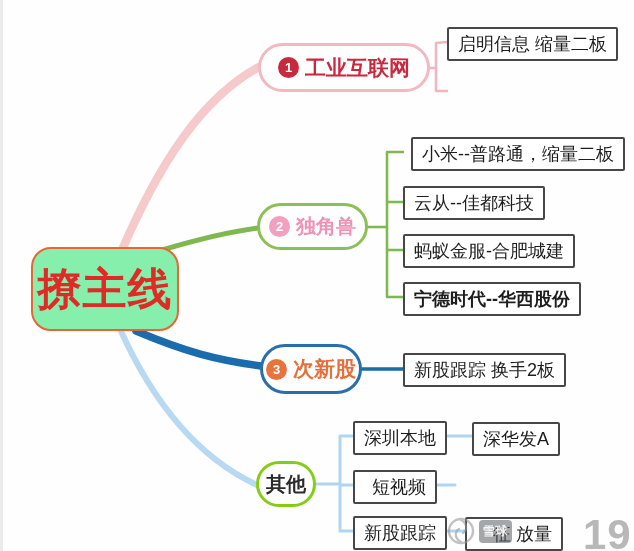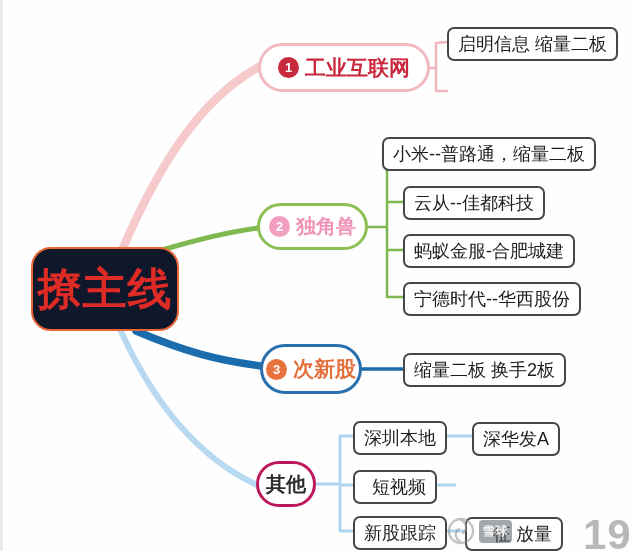--- a/index.html
+++ b/index.html
@@ -8,21 +8,21 @@
     background:#fefefe;
     font-family:"Liberation Sans","DejaVu Sans",sans-serif;
   }
   .edge-strip{position:absolute;left:0;top:0;width:3px;height:551px;background:#ebebeb;}
   svg.links{position:absolute;left:0;top:0;z-index:0;}
   .node,.pill,.box{position:absolute;z-index:1;box-sizing:border-box;}
 
   
   .central{
     left:31px;top:247px;width:148px;height:84px;
-    background:#0f172a;border:2px solid #e86535;border-radius:20px;
+    background:#86efac;border:2px solid #e86535;border-radius:20px;
     display:flex;align-items:center;justify-content:center;
     color:#df2b26;font-size:44px;font-weight:bold;letter-spacing:1px;
   }
 
   
   .pill{
     background:#ffffff;border-radius:26px;
     display:flex;align-items:center;justify-content:center;gap:6px;
     font-weight:bold;font-size:21px;white-space:nowrap;
   }
@@ -30,34 +30,34 @@
     width:21px;height:21px;border-radius:50%;flex:0 0 auto;
     display:flex;align-items:center;justify-content:center;
     color:#ffffff;font-size:13px;font-weight:bold;
   }
   .pill-b1{left:258px;top:43px;width:172px;height:49px;border:3px solid #f2b9c0;color:#c9283d;}
   .pill-b1 .badge{background:#c62a3c;}
   .pill-b2{left:257px;top:203px;width:111px;height:47px;border:3px solid #8cbf54;color:#ef92b6;font-size:20px;}
   .pill-b2 .badge{background:#f2a0bf;}
   .pill-b3{left:260px;top:344px;width:102px;height:50px;border:3px solid #2a6fad;color:#e4703c;}
   .pill-b3 .badge{background:#e8733c;}
-  .pill-b4{left:256px;top:461px;width:60px;height:46px;border:3px solid #be185d;color:#2b2b2b;font-size:20px;}
+  .pill-b4{left:256px;top:461px;width:60px;height:46px;border:3px solid #84cc16;color:#2b2b2b;font-size:20px;}
 
   
   .box{
-    background:#ffffff;border:2px solid #474747;border-radius:7px;
+    background:#ffffff;border:2px solid #474747;border-radius:2px;
     display:inline-flex;align-items:center;justify-content:center;
     padding:2px 9px;font-size:18px;color:#1d1d1d;white-space:nowrap;line-height:1.45;
   }
   .b1c1{left:447px;top:27px;min-width:140px;}
   .b1c2{left:447px;top:76px;min-width:135px;}
-  .b2c1{left:382px;top:137px;min-width:190px;}
+  .b2c1{left:411px;top:137px;min-width:190px;}
   .b2c2{left:403px;top:186px;min-width:116px;}
   .b2c3{left:403px;top:234px;min-width:152px;}
-  .b2c4{left:403px;top:282px;min-width:150px;}
+  .b2c4{left:403px;top:282px;min-width:150px;font-weight:bold;}
   .b3c1{left:403px;top:353px;min-width:136px;}
   .b4c1{left:353px;top:421px;min-width:68px;}
   .b4g1{left:472px;top:422px;min-width:54px;}
   .b4c2{left:353px;top:470px;min-width:48px;padding-left:17px;}
   .b4g2{left:455px;top:471px;min-width:58px;}
   .b4c3{left:353px;top:516px;min-width:70px;}
   .b4g3{left:465px;top:517px;min-width:98px;justify-content:flex-end;}
 
   
   .watermark{position:absolute;z-index:2;}
@@ -113,21 +113,21 @@
   </div>
   <div class="box b2c1">小米--普路通，缩量二板</div>
   <div class="box b2c2">云从--佳都科技</div>
   <div class="box b2c3">蚂蚁金服-合肥城建</div>
   <div class="box b2c4">宁德时代--华西股份</div>
 
   <div class="pill pill-b3">
     <span class="badge">3</span>
     <span>次新股</span>
   </div>
-  <div class="box b3c1">缩量二板 换手2板</div>
+  <div class="box b3c1">新股跟踪 换手2板</div>
 
   <div class="pill pill-b4">
     <span>其他</span>
   </div>
   <div class="box b4c1">深圳本地</div>
   <div class="box b4g1">深华发A</div>
   <div class="box b4c2">短视频</div>
   <div class="box b4c3">新股跟踪</div>
   <div class="box b4g3">征 放量</div>
 

